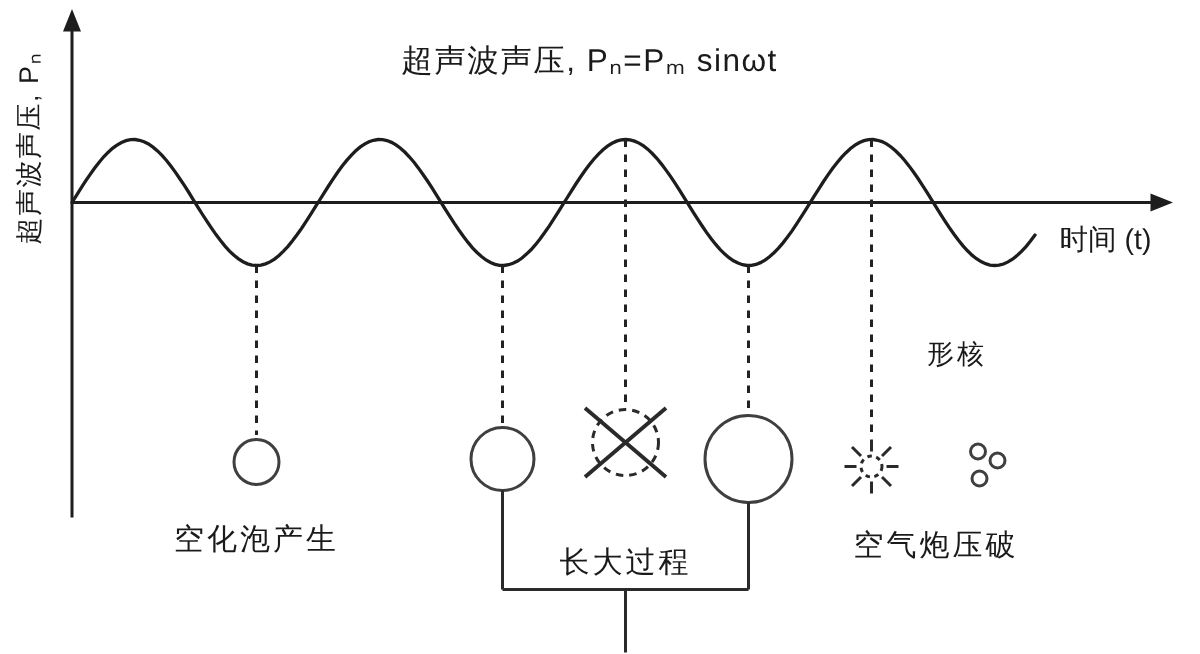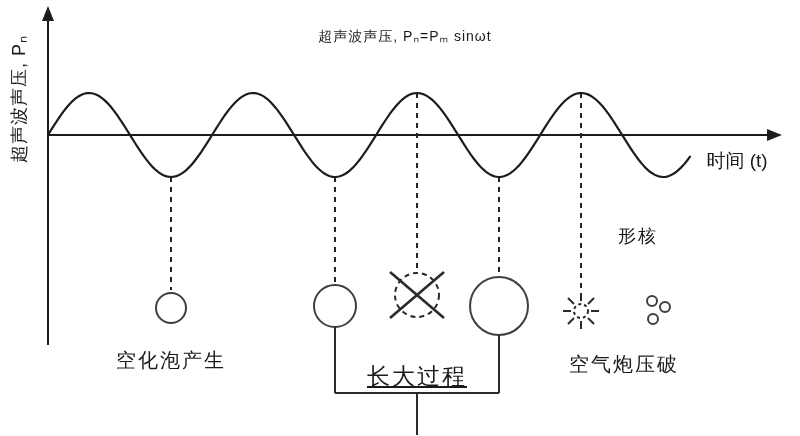--- a/index.html
+++ b/index.html
@@ -1,25 +1,25 @@
 <!DOCTYPE html>
 <html><head>
 <meta charset="utf-8">
 <style>
   html,body{margin:0;padding:0;background:#ffffff;}
   .stage{position:relative;width:800px;height:436px;background:#ffffff;
          font-family:"Liberation Sans",sans-serif;color:#1a1a1a;overflow:hidden;}
   .stage svg{position:absolute;left:0;top:0;}
   .label{position:absolute;text-align:center;color:#1a1a1a;line-height:1.2;}
-  .title{left:180px;top:28px;width:450px;font-size:14px;letter-spacing:1px;}
+  .title{left:168px;top:28px;width:450px;font-size:21px;letter-spacing:1px;}
   .ylab{left:-62px;top:88px;width:164px;font-size:18px;
         transform:rotate(-90deg);transform-origin:center;letter-spacing:1px;}
   .xlab{left:672px;top:150px;width:130px;font-size:19px;}
   .lab-gen{left:71px;top:348px;width:200px;font-size:20px;letter-spacing:2px;}
-  .lab-grow{left:337px;top:363px;width:160px;font-size:23px;letter-spacing:2px;text-decoration:underline;}
+  .lab-grow{left:337px;top:363px;width:160px;font-size:20px;letter-spacing:2px;}
   .lab-col{left:524px;top:352px;width:200px;font-size:20px;letter-spacing:2px;}
   .lab-nuc{left:596px;top:226px;width:84px;font-size:18px;letter-spacing:2px;}
 </style>
 </head>
 <body>
 
 <div class="stage">
 
   <svg width="800" height="436" viewBox="0 0 800 436">
 

